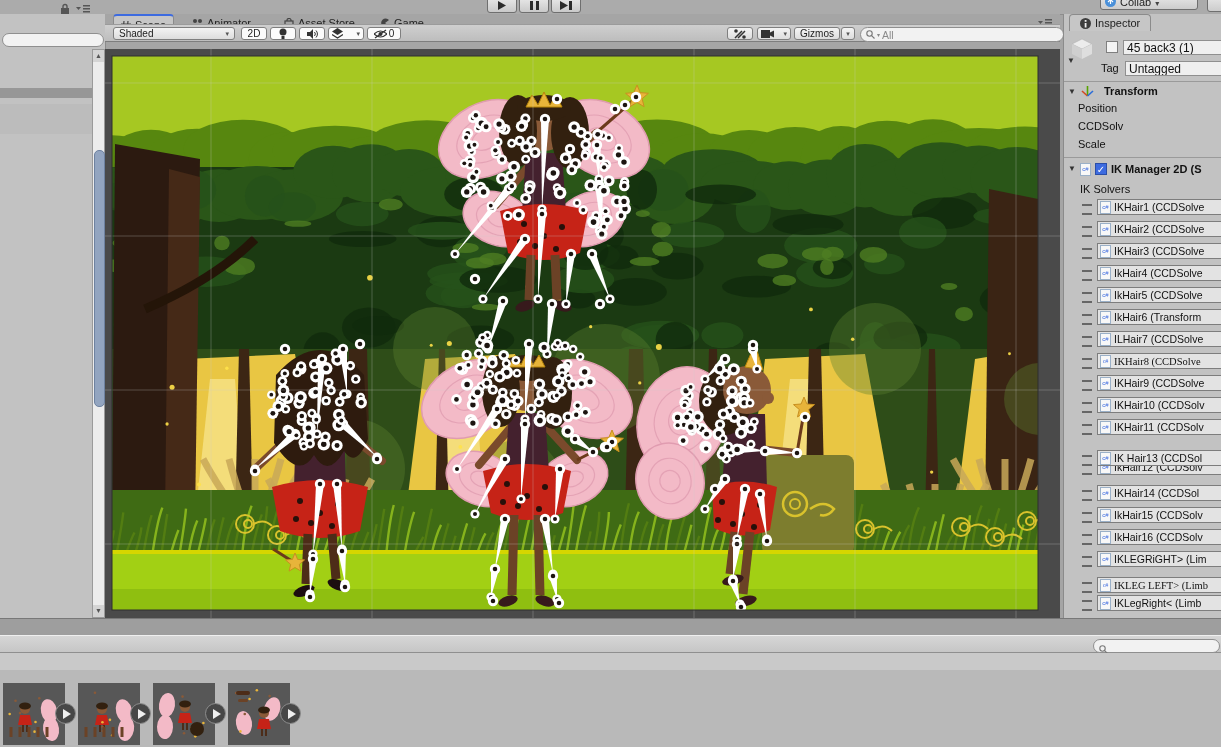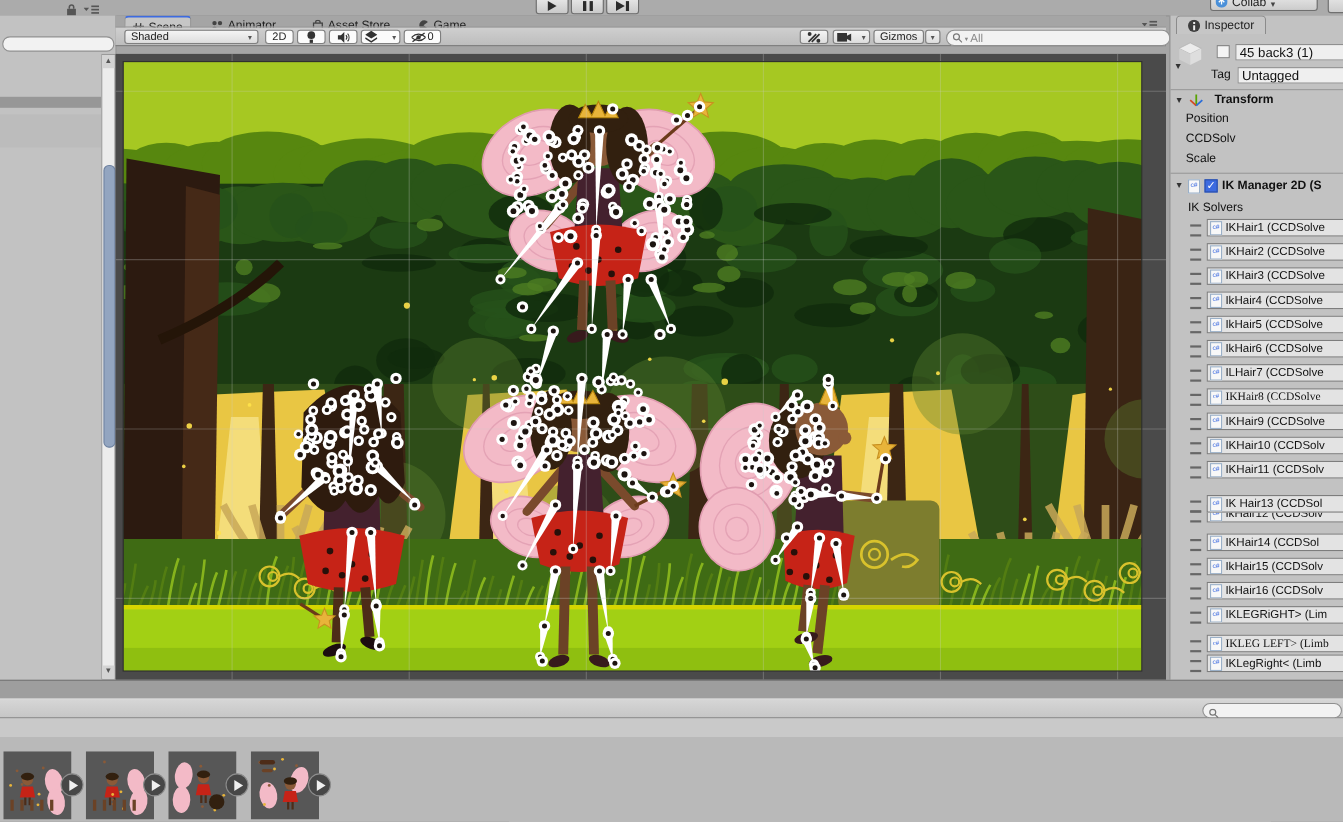--- a/index.html
+++ b/index.html
@@ -1577,21 +1577,21 @@
         <div class="solver-handle"></div>
         <div class="solver-box">
           <span class="csicon">c#</span>
           <span>IkHair5 (CCDSolve</span>
         </div>
       </div>
       <div class="solver-row" style="top: 110px;">
         <div class="solver-handle"></div>
         <div class="solver-box">
           <span class="csicon">c#</span>
-          <span>IkHair6 (CCDSolve</span>
+          <span>IkHair6 (Transform</span>
         </div>
       </div>
       <div class="solver-row" style="top: 132px;">
         <div class="solver-handle"></div>
         <div class="solver-box">
           <span class="csicon">c#</span>
           <span>ILHair7 (CCDSolve</span>
         </div>
       </div>
       <div class="solver-row" style="top: 154px; font-family: Liberation Serif, serif;">

